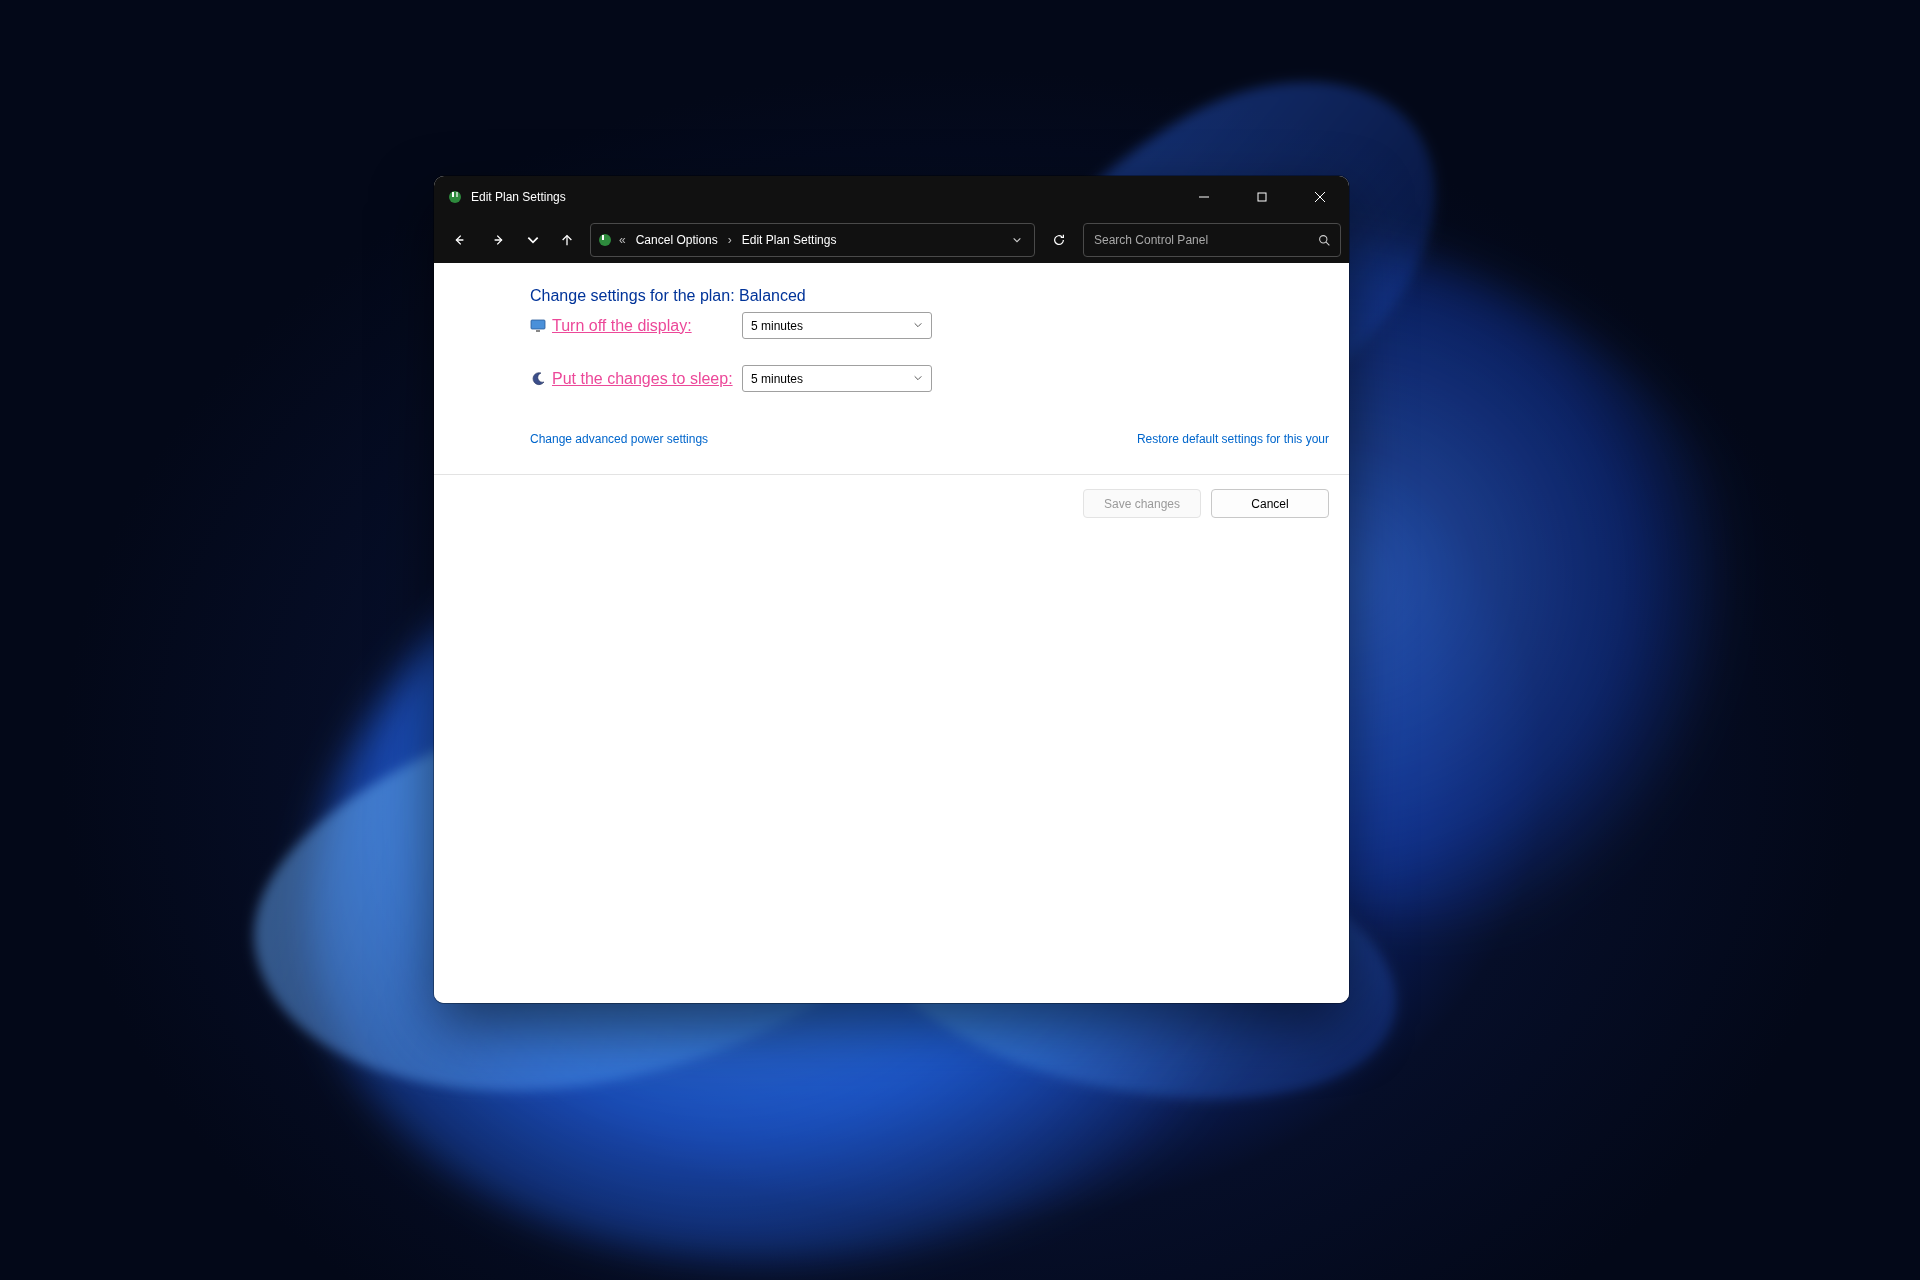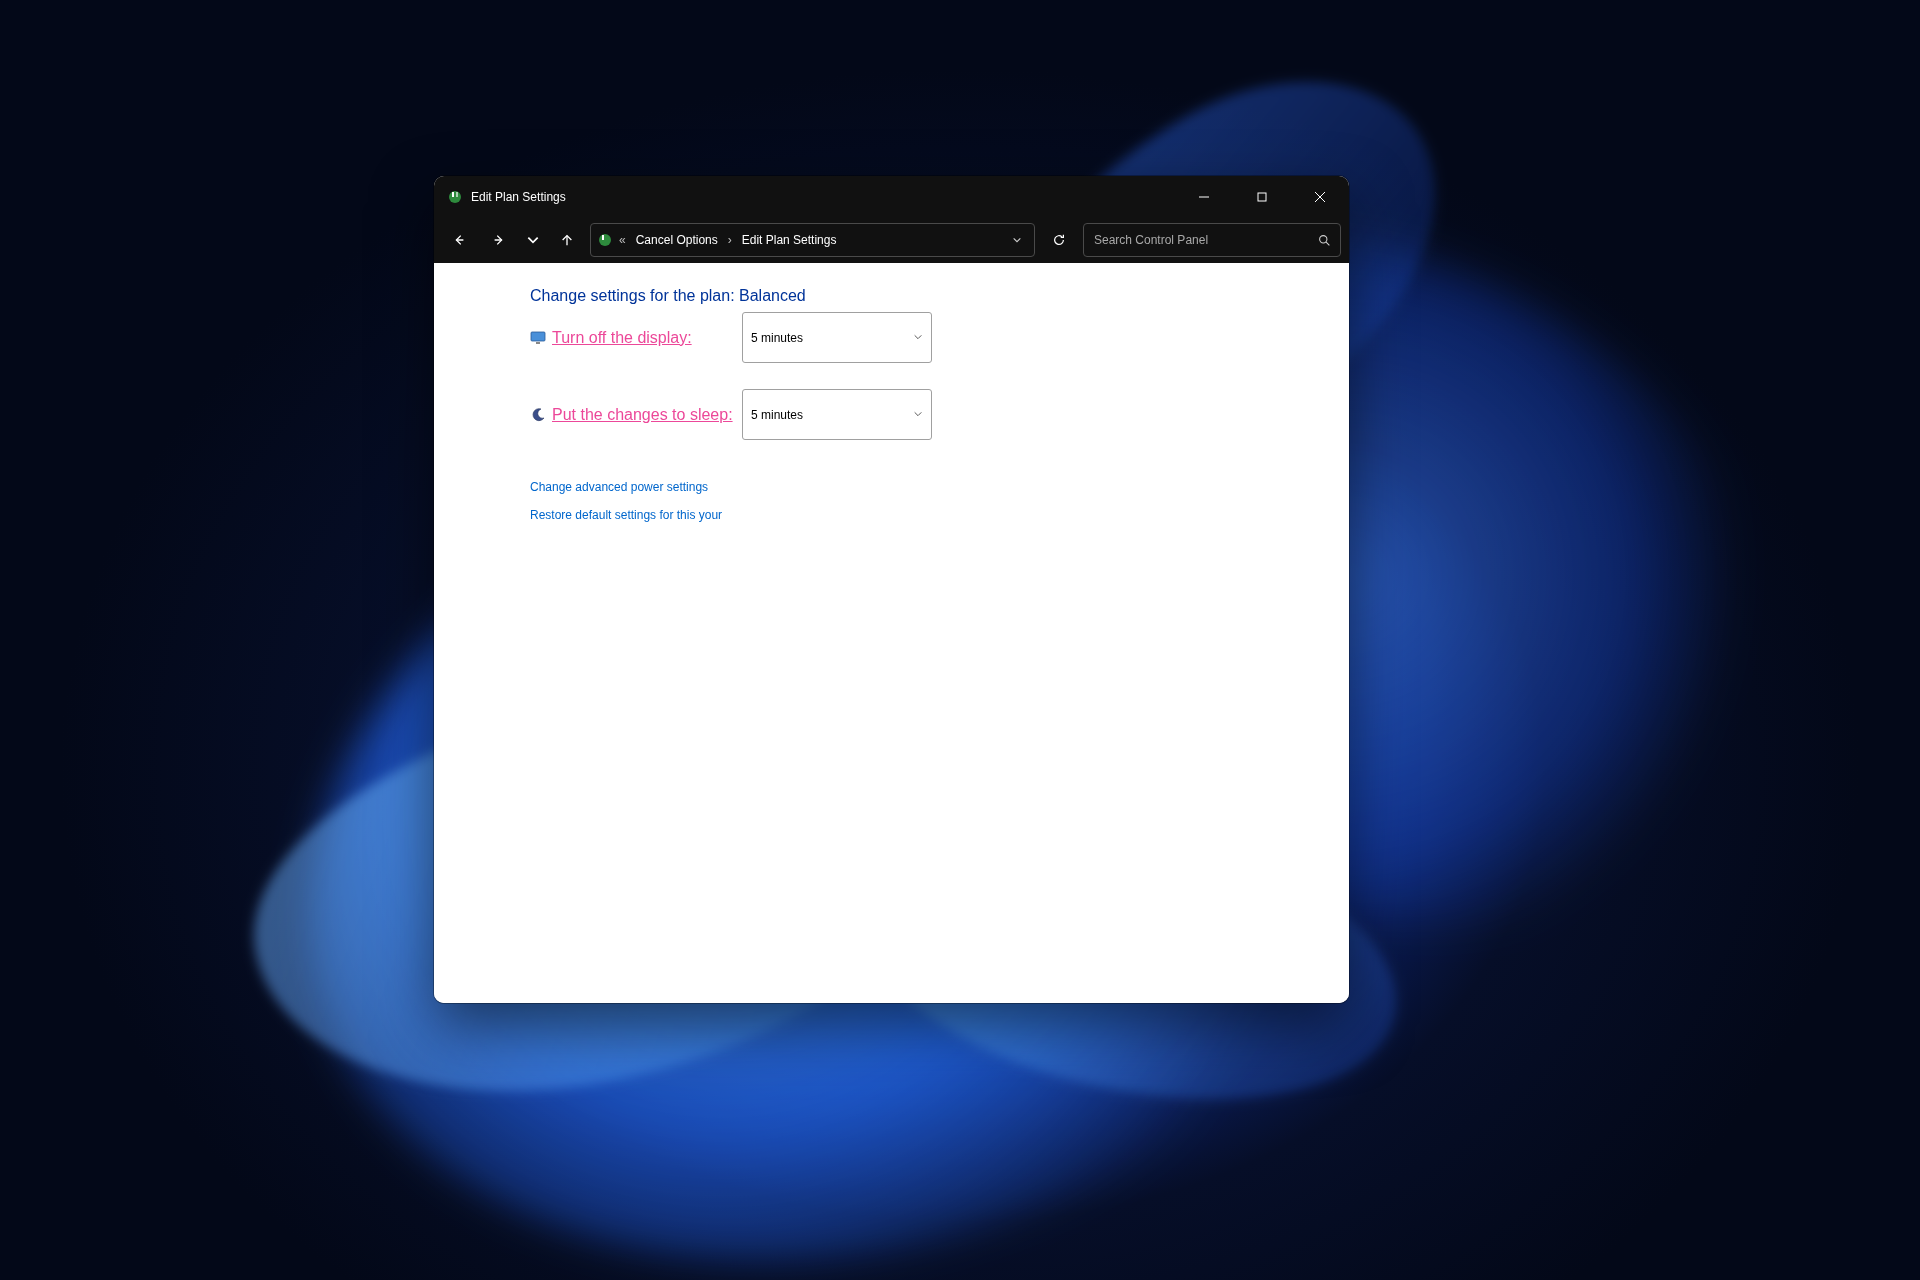--- a/index.html
+++ b/index.html
@@ -201,35 +201,36 @@
   .setting-icon { width:16px; height:16px; display:flex; align-items:center; justify-content:center; }
   .setting-label { font-size: 16px; color: #ec4899; text-decoration: underline; }
 
   .select {
     height: 25px;
     border: 1px solid #a0a0a0;
     border-radius: 3px;
     background: #ffffff;
     display: flex;
     align-items: center;
-    padding: 12px 8px;
+    padding: 0 8px;
     font-size: 12px;
     color: #000;
     position: relative;
   }
   .select .sel-chevron {
     margin-left: auto;
     color: #5a5a5a;
   }
 
   .links {
     margin-top: 40px;
     display: flex;
-    flex-direction: column;
+    flex-direction: row;
     gap: 14px;
+    justify-content: space-between;
   }
   .link {
     color: #0066cc;
     font-size: 12px;
     cursor: pointer;
     width: fit-content;
   }
 
   .footer-bar {
     border-top: 1px solid #e3e3e3;
@@ -394,16 +395,20 @@
             </span>
           </div>
         </div>
 
         <div class="links">
           <span class="link">Change advanced power settings</span>
           <span class="link">Restore default settings for this your</span>
         </div>
       </div>
 
+      <div class="footer-bar">
+        <div class="btn disabled">Save changes</div>
+        <div class="btn">Cancel</div>
+      </div>
     </div>
 
   </div>
 </div>
 
 </body></html>

